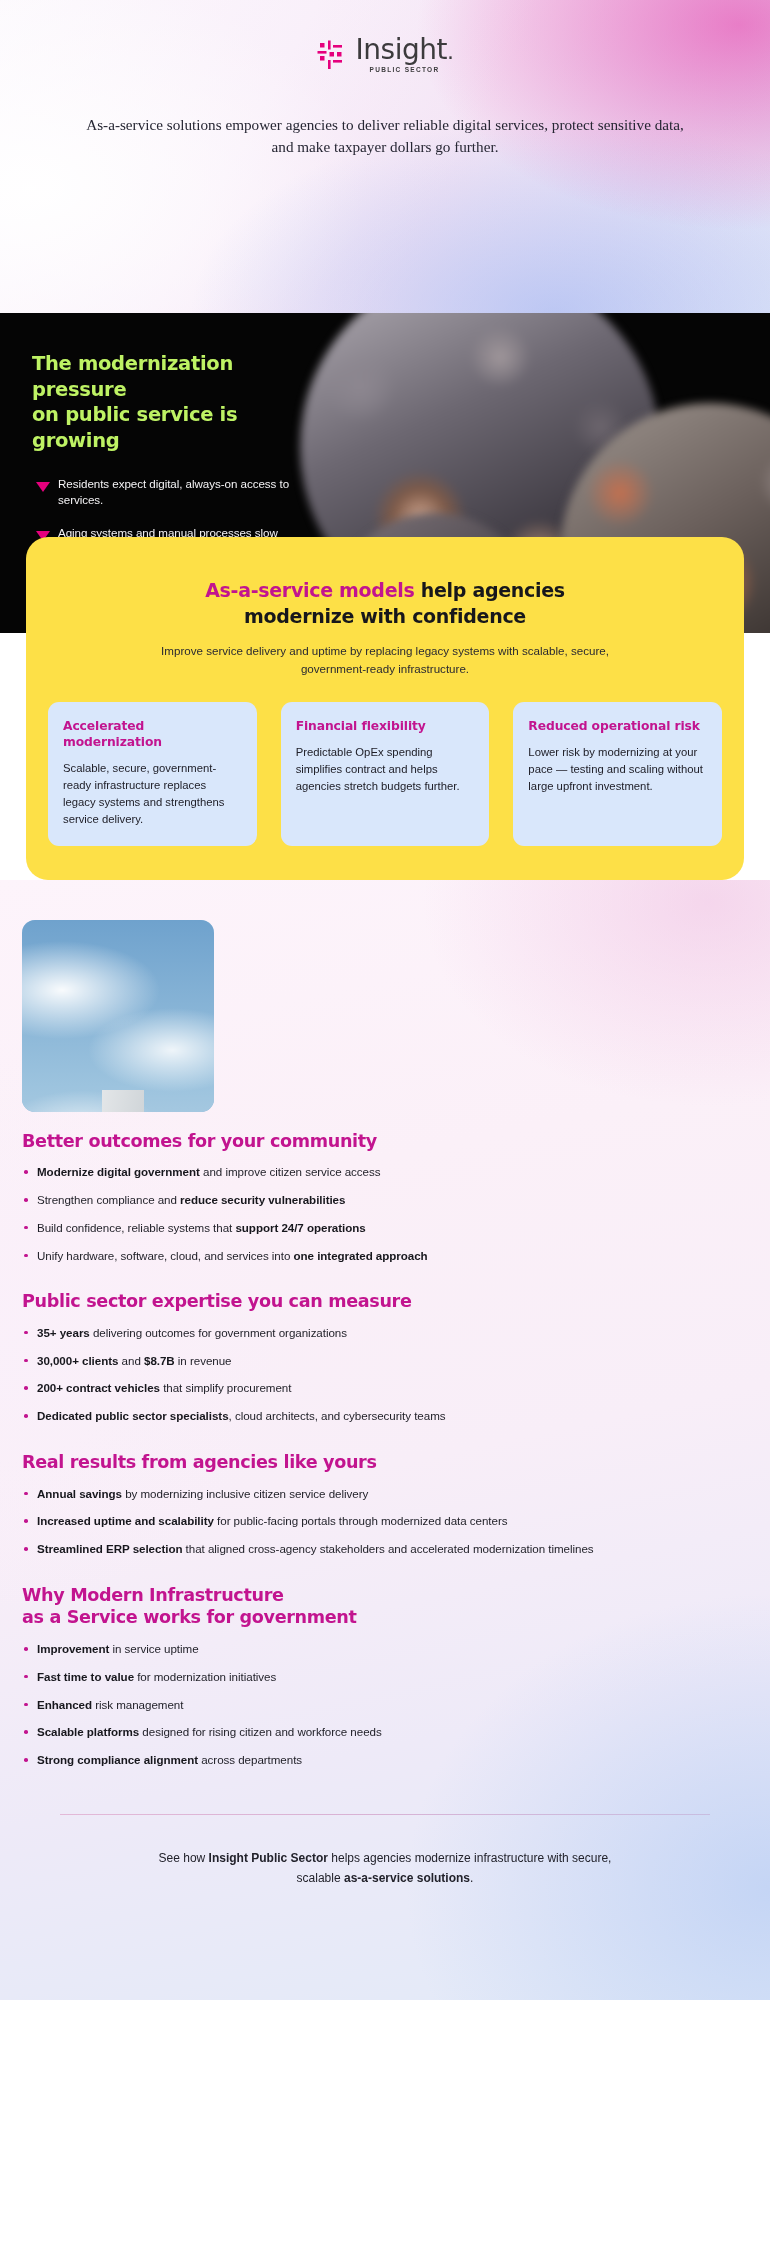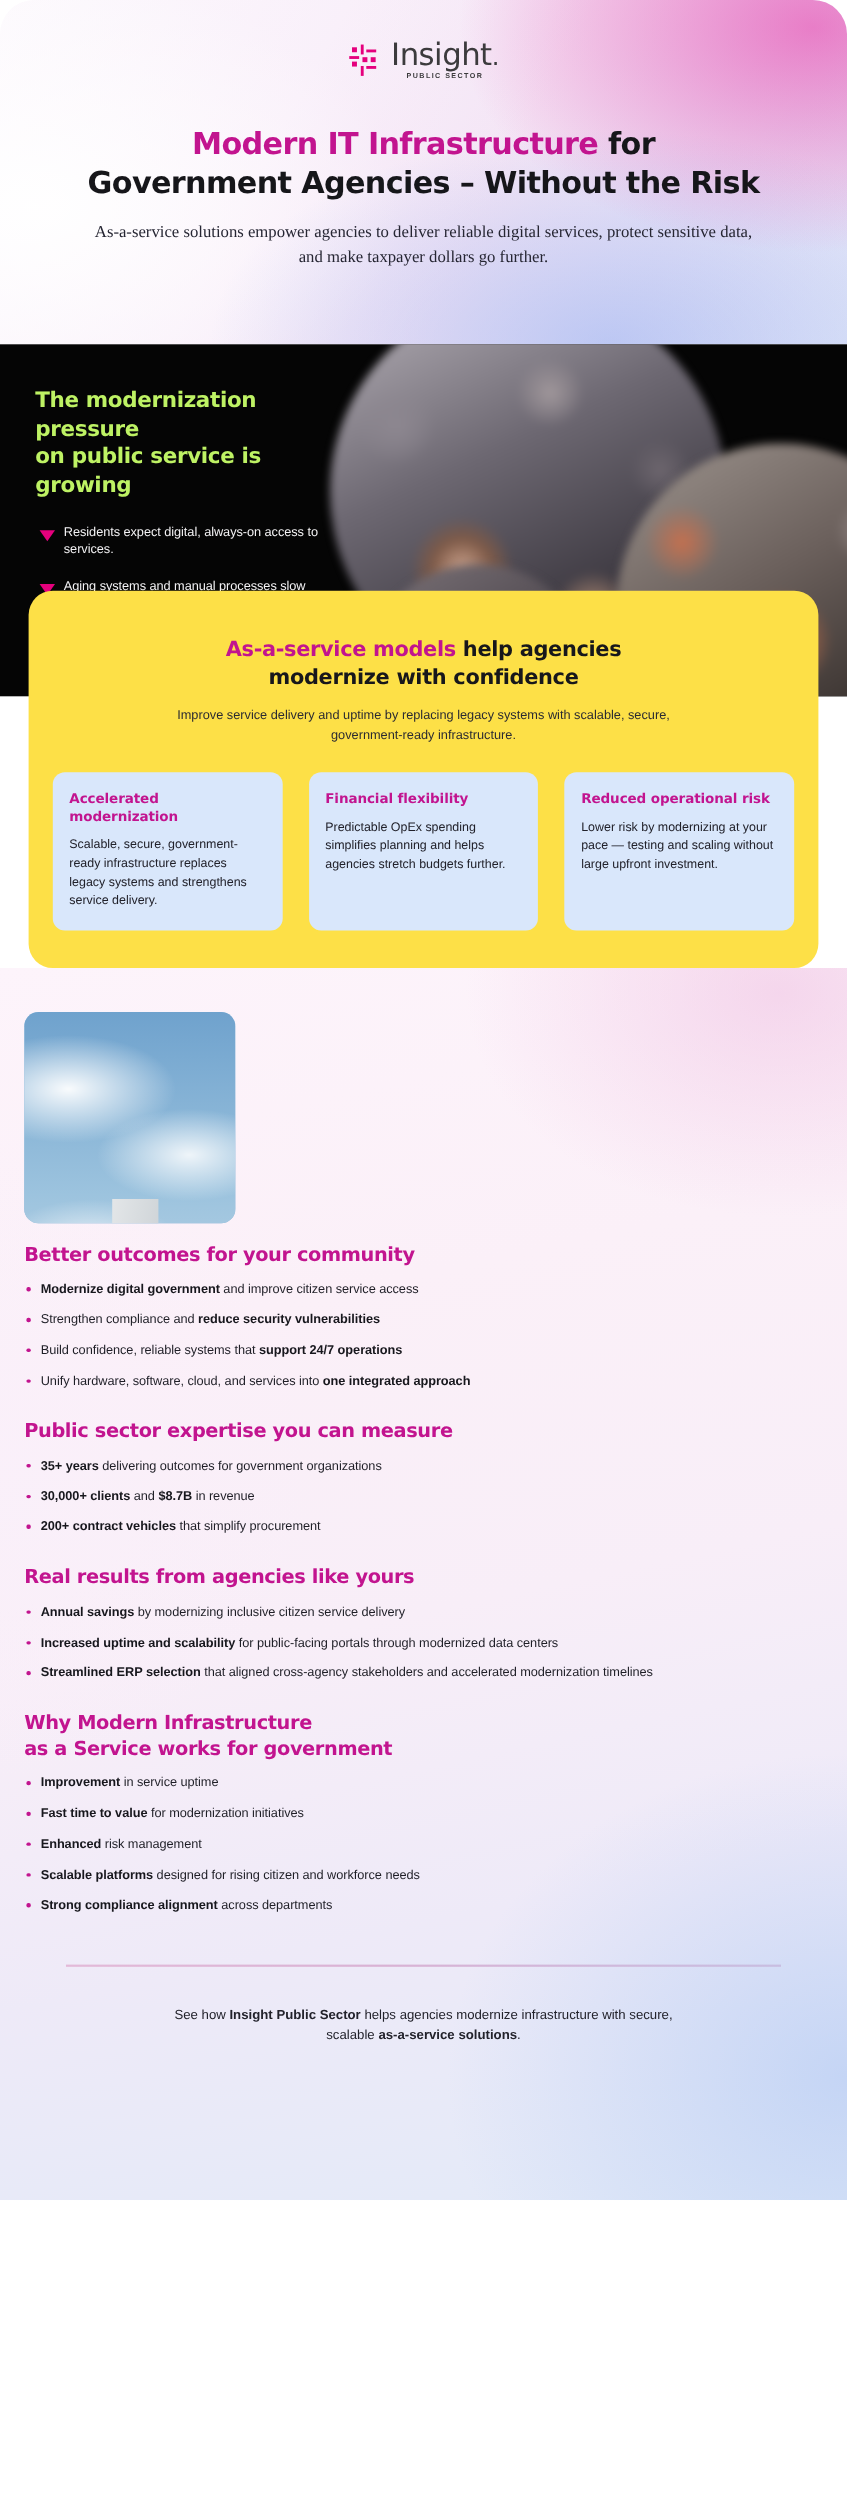--- a/index.html
+++ b/index.html
@@ -9,21 +9,20 @@
     background: #ffffff;
     color: #1b1b1b;
     -webkit-font-smoothing: antialiased;
   }
   .page {
     position: relative;
     width: 770px;
     height: 2268px;
     overflow: hidden;
     background: #ffffff;
-    border-radius: 31px;
   }
 
   
   .hero {
     position: relative;
     height: 313px;
     background:
       radial-gradient(ellipse 520px 330px at 96% 8%, rgba(231,62,170,0.62) 0%, rgba(231,62,170,0.0) 62%),
       radial-gradient(ellipse 560px 300px at 72% 100%, rgba(150,175,240,0.55) 0%, rgba(150,175,240,0) 65%),
       radial-gradient(ellipse 480px 300px at 4% 60%, rgba(255,255,255,0.95) 0%, rgba(250,240,250,0.2) 70%),
@@ -309,24 +308,20 @@
         <rect x="16" y="5" width="9" height="2.6" fill="#e5007d"></rect>
         <rect x="16" y="20" width="9" height="2.6" fill="#e5007d"></rect>
         <rect x="20" y="12" width="4.5" height="4.5" fill="#e5007d"></rect>
       </svg>
       <div class="logo-text-block">
         <div class="logo-word"><span>Insight</span><span class="dot">.</span></div>
         <div class="logo-sub">PUBLIC SECTOR</div>
       </div>
     </div>
 
-    <h1 class="hero-title">
-      <span class="accent">Modern IT Infrastructure</span><span> for</span><br>
-      <span>Government Agencies – Without the Risk</span>
-    </h1>
 
     <p class="hero-sub">As-a-service solutions empower agencies to deliver reliable digital services, protect sensitive data, and make taxpayer dollars go further.</p>
   </section>
 
   <section class="dark-band">
     <div class="circle-img c1"></div>
     <div class="circle-img c2"></div>
     <div class="circle-img c3"></div>
 
     <div class="dark-inner">
@@ -351,21 +346,21 @@
     </h2>
     <p class="wp-sub">Improve service delivery and uptime by replacing legacy systems with scalable, secure, government-ready infrastructure.</p>
 
     <div class="cards">
       <div class="card">
         <h3>Accelerated modernization</h3>
         <p>Scalable, secure, government-ready infrastructure replaces legacy systems and strengthens service delivery.</p>
       </div>
       <div class="card">
         <h3>Financial flexibility</h3>
-        <p>Predictable OpEx spending simplifies planning and helps agencies stretch budgets further.</p>
+        <p>Predictable OpEx spending simplifies contract and helps agencies stretch budgets further.</p>
       </div>
       <div class="card">
         <h3>Reduced operational risk</h3>
         <p>Lower risk by modernizing at your pace — testing and scaling without large upfront investment.</p>
       </div>
     </div>
   </section>
 
   <section class="lower">
     <div class="lower-row">
@@ -407,20 +402,21 @@
             <li><span>Unify hardware, software, cloud, and services into </span><b>one integrated approach</b></li>
           </ul>
         </div>
 
         <div class="sec">
           <h2 class="sec-title">Public sector expertise you can measure</h2>
           <ul class="dot-list">
             <li><b>35+ years</b><span> delivering outcomes for government organizations</span></li>
             <li><b>30,000+ clients</b><span> and </span><b>$8.7B</b><span> in revenue</span></li>
             <li><b>200+ contract vehicles</b><span> that simplify procurement</span></li>
+            <li><b>Dedicated public sector specialists</b><span>, cloud architects, and cybersecurity teams</span></li>
           </ul>
         </div>
 
         <div class="sec">
           <h2 class="sec-title">Real results from agencies like yours</h2>
           <ul class="dot-list">
             <li><b>Annual savings</b><span> by modernizing inclusive citizen service delivery</span></li>
             <li><b>Increased uptime and scalability</b><span> for public-facing portals through modernized data centers</span></li>
             <li><b>Streamlined ERP selection</b><span> that aligned cross-agency stakeholders and accelerated modernization timelines</span></li>
           </ul>

